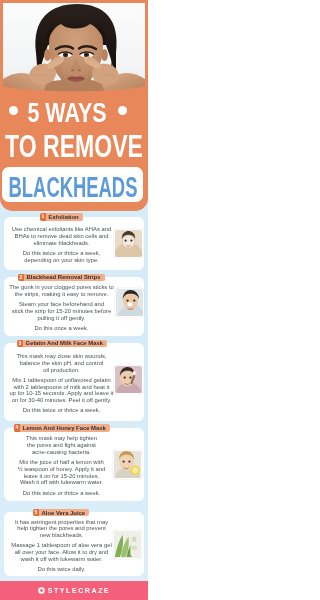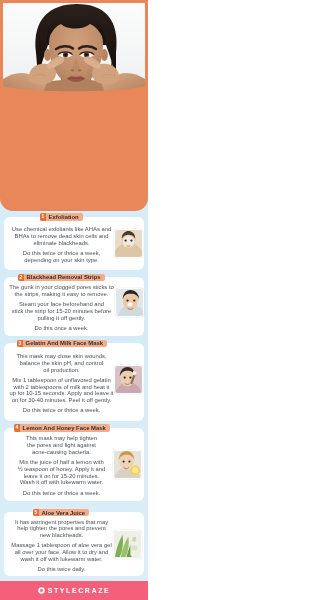--- a/index.html
+++ b/index.html
@@ -140,20 +140,34 @@
         <path d="M98 62 C95 57.5 90 54.5 86 53.5 C83 53 80.5 54.5 81 57 C81.5 59.5 85.5 61.5 89 63.5 C92 65.2 95 66 97 65.5 Z" fill="#dcb08d"></path>
         <path d="M95 60.5 C92 57.5 88 55.5 85 55" stroke="#bd8f6e" stroke-width="0.6" fill="none" opacity="0.6"></path>
         <path d="M112 73 C108 71 103 71 99 73" stroke="#b8886a" stroke-width="0.7" fill="none" opacity="0.5"></path>
       </svg>
     </div>
     <svg class="hero-curve" viewBox="0 0 142 8" preserveAspectRatio="none">
       <path d="M0 8 L0 0 C26 7 116 7 142 0 L142 8 Z" fill="#e8875a"></path>
     </svg>
   </div>
 
+  <div class="title-wrap">
+    <div class="t-line t1">
+        <span class="dot l"></span>
+        <span class="inner">5 WAYS</span>
+        <span class="dot r"></span>
+      </div>
+    <div class="t-line t2">
+        <span class="inner">TO REMOVE</span>
+      </div>
+    <div class="t3box"></div>
+    <div class="t3wrap">
+      <span class="t3">BLACKHEADS</span>
+    </div>
+  </div>
 
   <div class="cards">
       <div class="card" style="top: 216.7px; height: 53.6px;">
         <div class="badge" style="left: 36px;">
           <span class="bnum">1</span>
           <span class="btitle">Exfoliation</span>
         </div>
         <div class="body" style="width:115px">
           <p>
             <span class="ln">Use chemical exfoliants like AHAs and</span>

